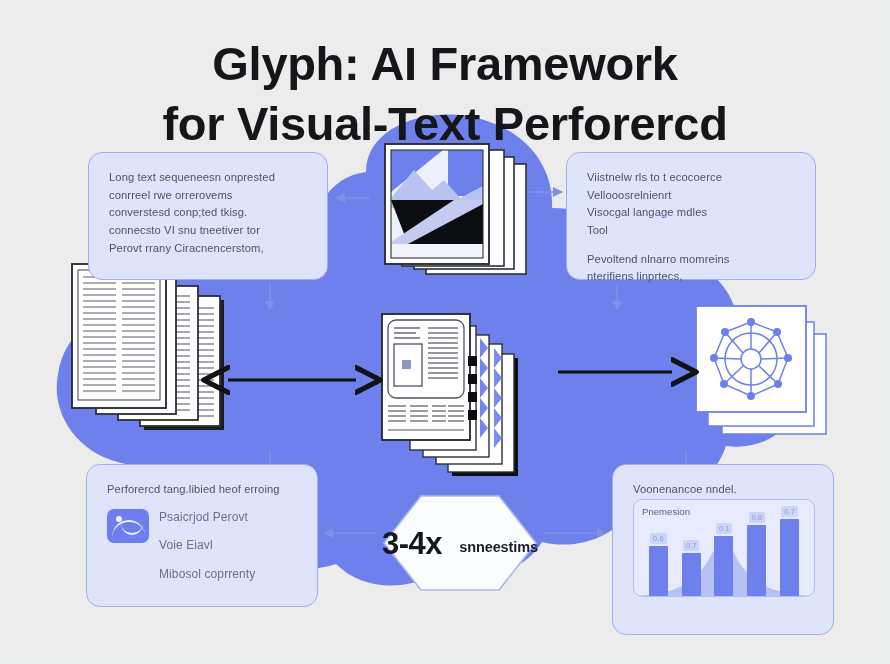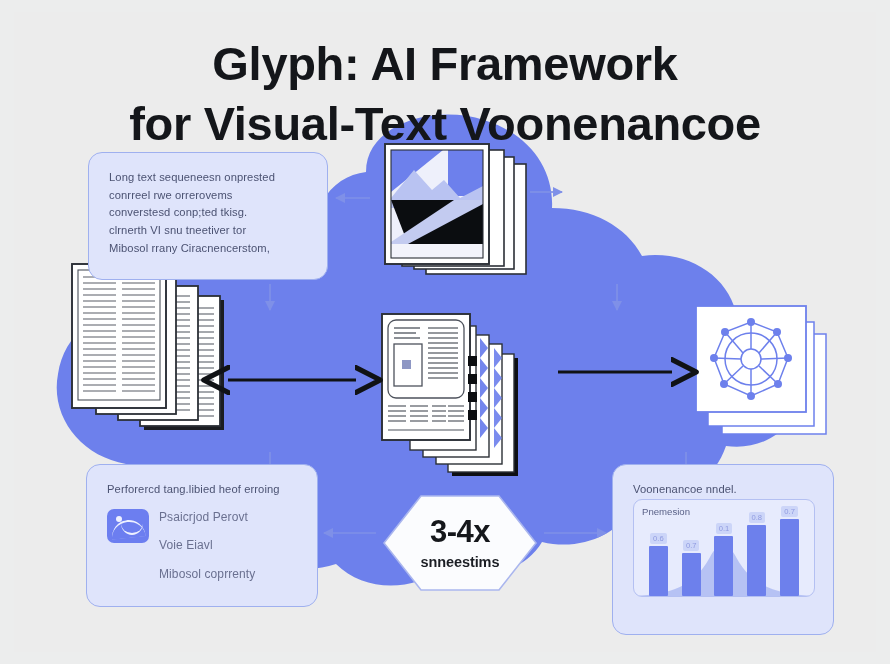--- a/index.html
+++ b/index.html
@@ -204,23 +204,23 @@
     z-index: 7;
     left: 368px;
     top: 482px;
     width: 156px;
     height: 98px;
   }
   .hex-text {
     position: absolute;
     inset: 0;
     display: flex;
-    flex-direction: column;
+    flex-direction: row;
     align-items: center;
-    justify-content: center;
+    justify-content: space-between;
     z-index: 2;
     pointer-events: none;
   }
   .hex-big {
     font-size: 31px;
     font-weight: bold;
     color: #15171b;
     letter-spacing: -0.5px;
     line-height: 1;
   }
@@ -262,21 +262,21 @@
                C 172 520, 126 494, 112 452
                C 66 444, 36 404, 44 362
                C 50 322, 84 296, 124 296
                C 128 258, 164 232, 206 236
                C 222 198, 266 178, 308 190
                C 318 172, 334 162, 352 160 Z" fill="#6d80ec"></path>
     </svg>
 
     <div class="title">
       <span>Glyph: AI Framework</span>
-      <span class="l2">for Visual-Text Voonenancoe</span>
+      <span class="l2">for Visual-Text Perforercd</span>
     </div>
 
     <svg class="arrow-layer" width="862" height="640" viewBox="0 0 862 640">
       <defs>
         <marker id="bluehead" markerWidth="7" markerHeight="7" refX="5.4" refY="3" orient="auto">
           <path d="M0,0 L6,3 L0,6 z" fill="#7f90e8"></path>
         </marker>
         <marker id="blackhead" markerWidth="9" markerHeight="9" refX="1" refY="4.5" orient="auto">
           <path d="M0,0.6 L7.4,4.5 L0,8.4" fill="none" stroke="#101215" stroke-width="1.6" stroke-linecap="round" stroke-linejoin="round"></path>
         </marker>
@@ -570,25 +570,37 @@
       <g>
         <line x1="544" y1="360" x2="658" y2="360" stroke="#101215" stroke-width="3" marker-end="url(#bhead)"></line>
       </g>
     </svg>
 
     <div class="callout" id="box-tl">
       <p>
         <span>Long text sequeneesn onprested</span><br>
         <span>conrreel rwe orrerovems</span><br>
         <span>converstesd conp;ted tkisg.</span><br>
-        <span>clrnerth VI snu tneetiver tor</span><br>
-        <span>Mibosol rrany Ciracnencerstom,</span>
+        <span>connecsto VI snu tneetiver tor</span><br>
+        <span>Perovt rrany Ciracnencerstom,</span>
       </p>
     </div>
 
+    <div class="callout" id="box-tr">
+      <p>
+        <span>Viistnelw rls to t ecocoerce</span><br>
+        <span>Vellooosrelnienrt</span><br>
+        <span>Visocgal langage mdles</span><br>
+        <span>Tool</span>
+      </p>
+      <p>
+        <span>Pevoltend nlnarro momreins</span><br>
+        <span>nterifiens linprtecs,</span>
+      </p>
+    </div>
 
     <div class="callout" id="box-bl">
       <p>
         <span>Perforercd tang.libied heof erroing</span>
       </p>
       <div class="mini-row">
         <div class="mini-thumb">
           <span class="dot"></span>
           <span class="wave2"></span>
           <span class="wave"></span>

